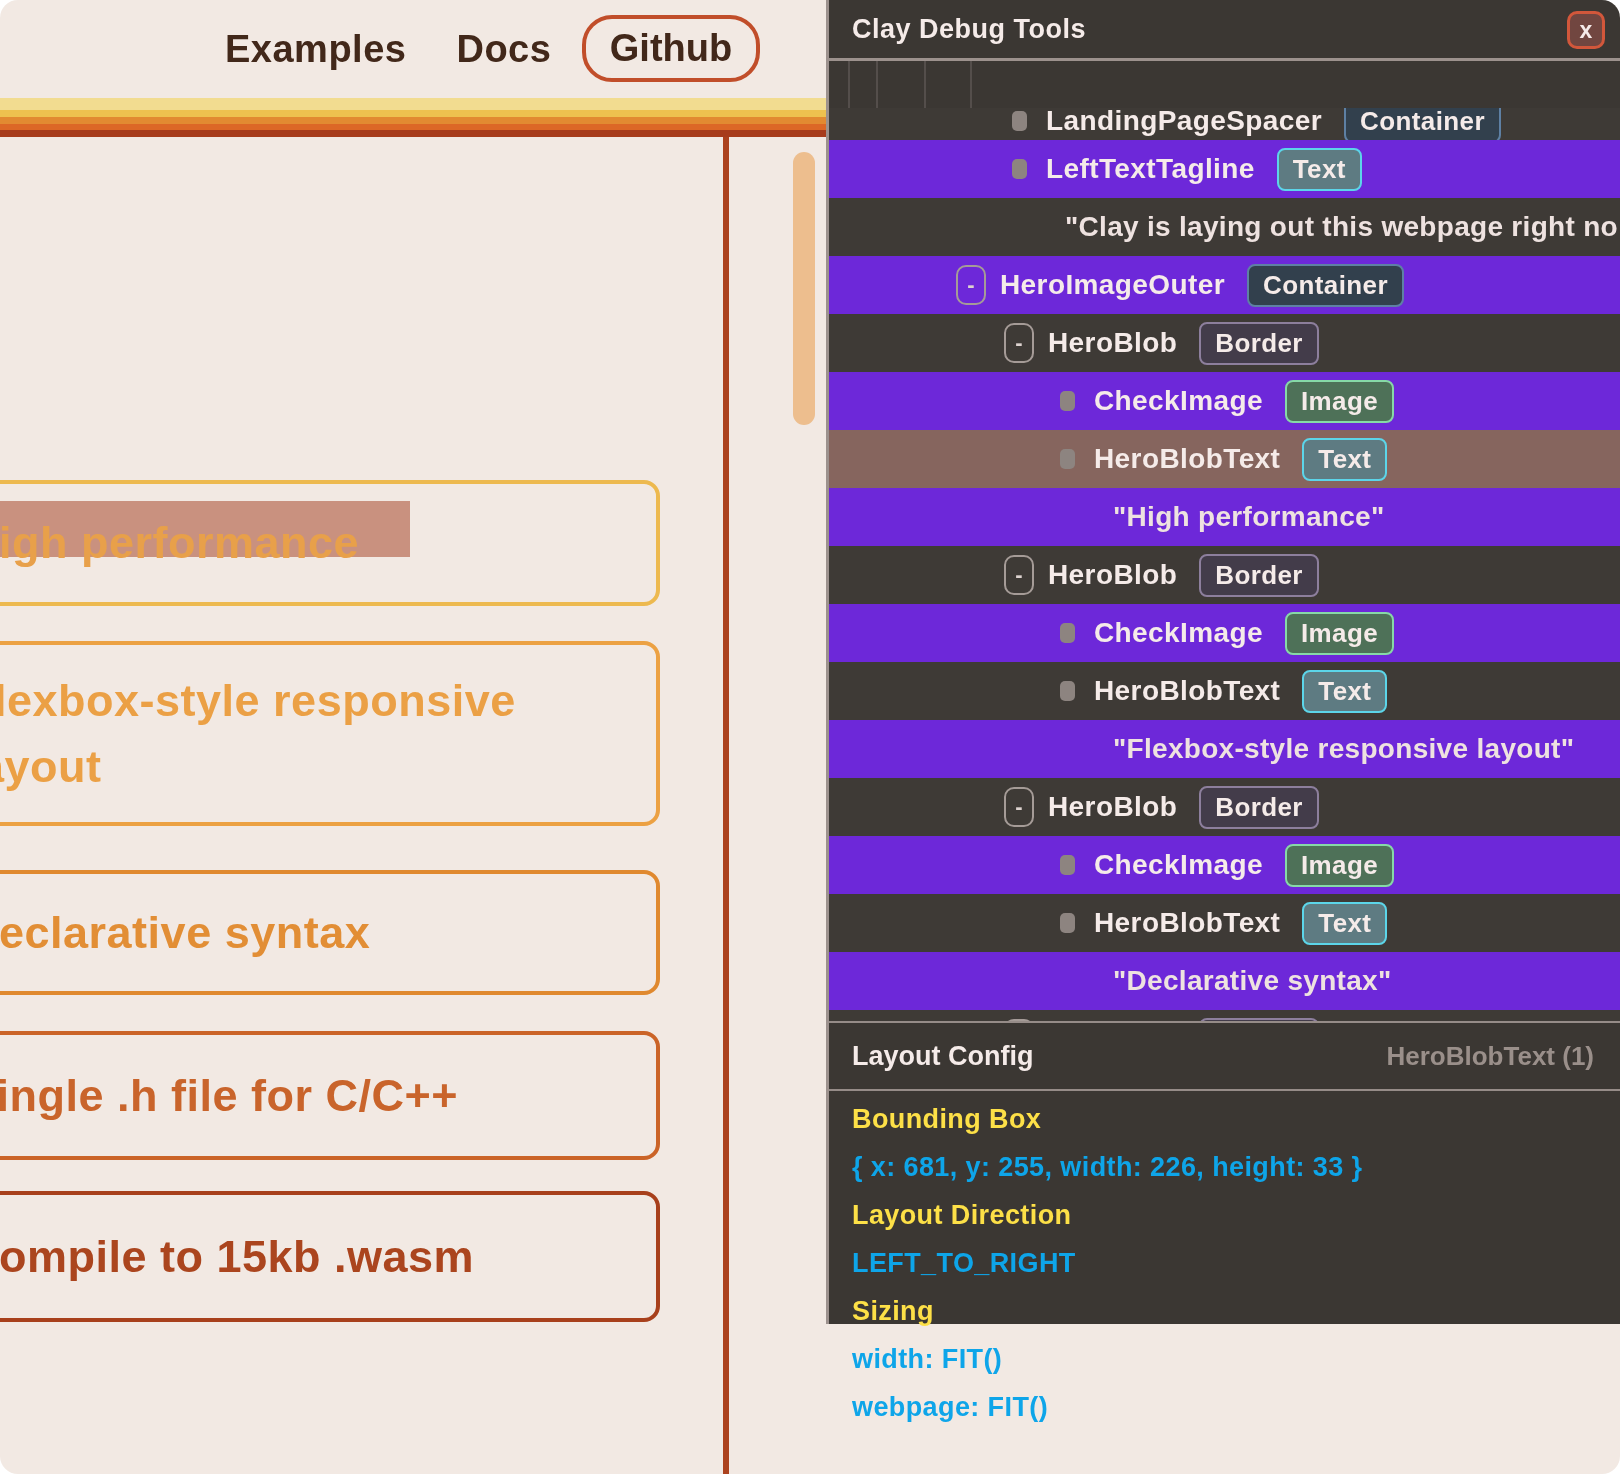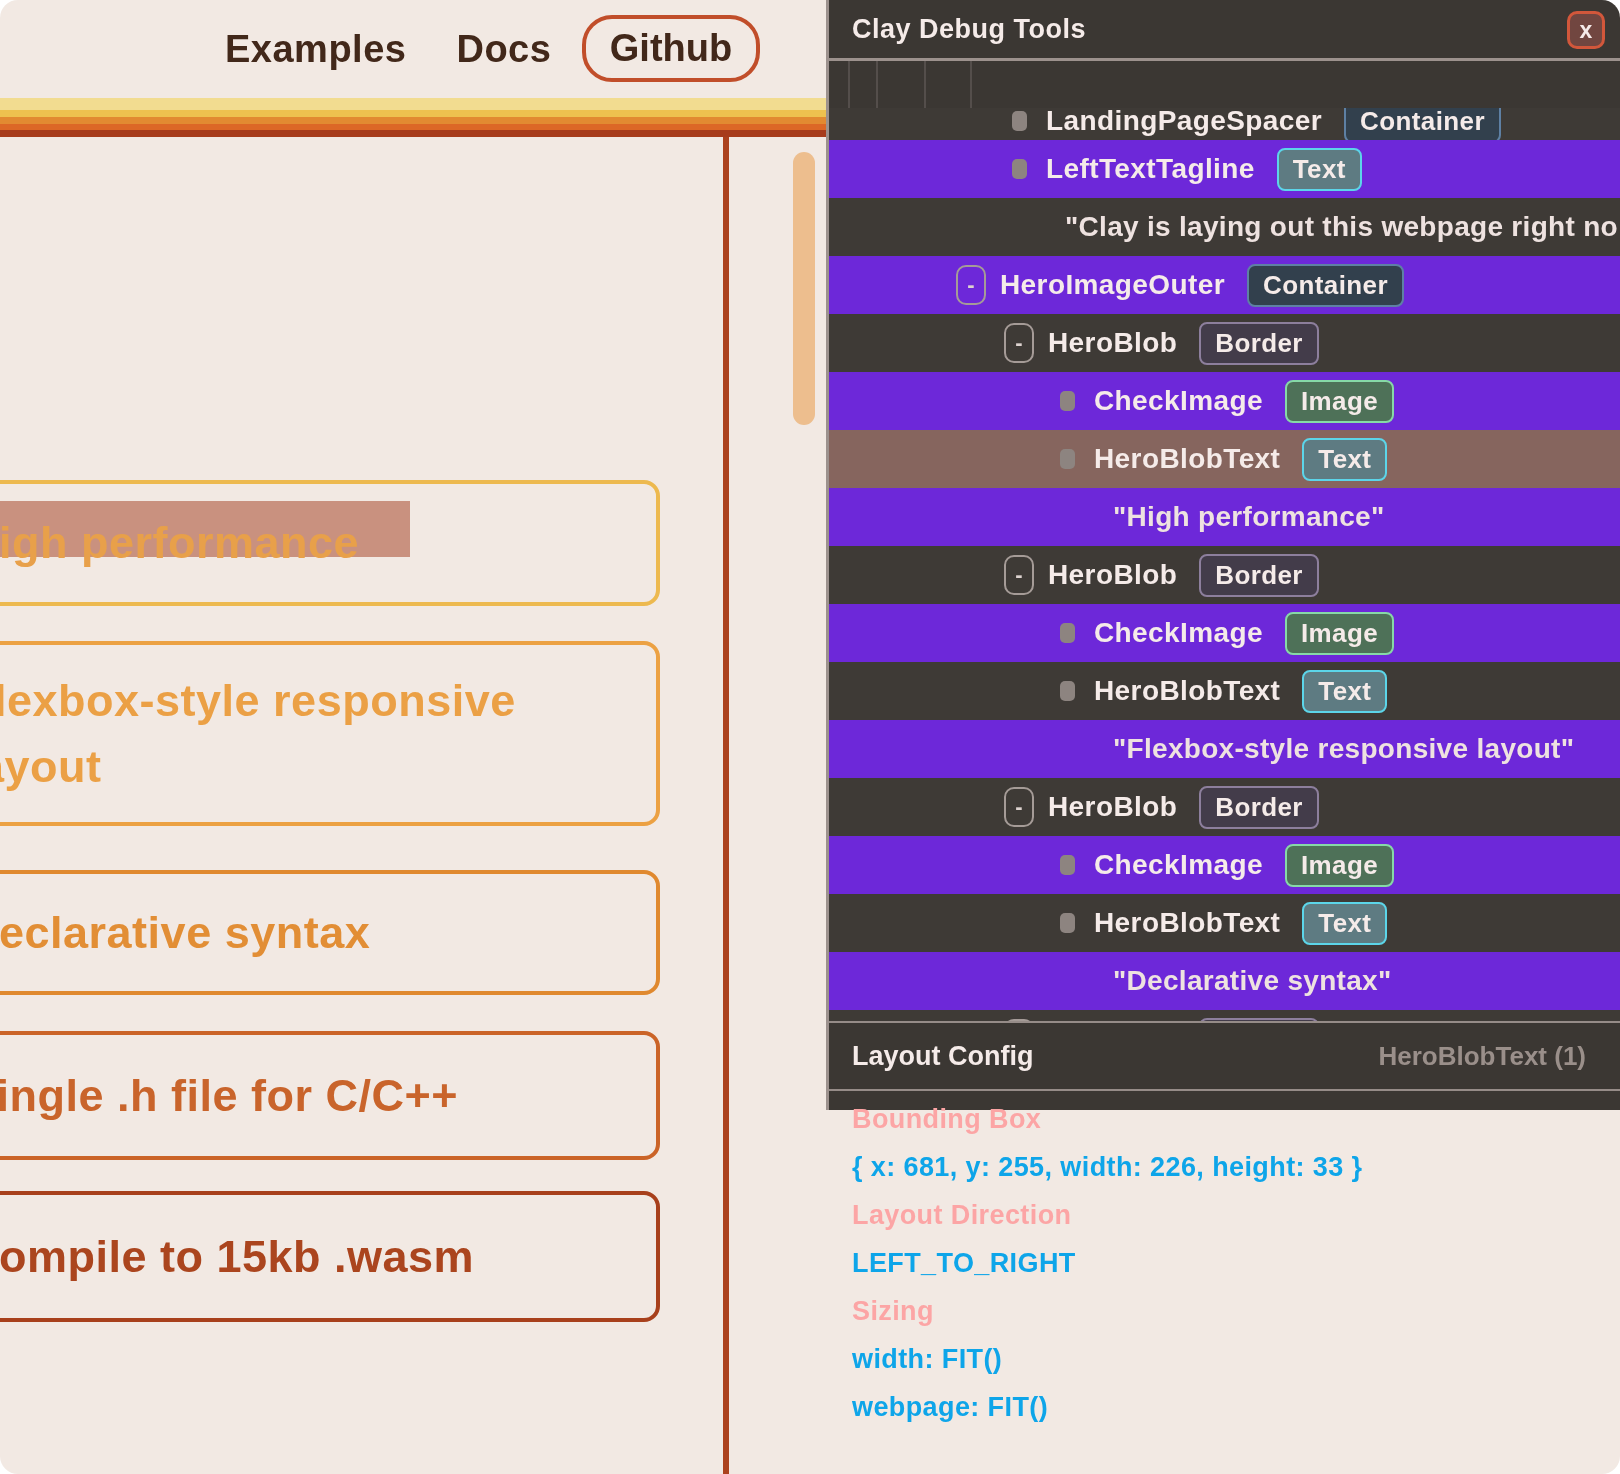--- a/index.html
+++ b/index.html
@@ -13,21 +13,21 @@
   .github-btn{position:absolute;left:582px;top:15px;width:178px;height:67px;border:4px solid #c14e2a;border-radius:30px;display:flex;align-items:center;justify-content:center;font-size:38px;font-weight:700;color:#42281a;background:transparent;}
   .stripes{position:absolute;top:98px;left:0;right:0;}
   .stripe{width:100%;}
   .vline{position:absolute;left:723px;top:137px;bottom:0;width:6px;background:#ac421e;}
   .scrollthumb{position:absolute;left:793px;top:152px;width:22px;height:273px;border-radius:11px;background:#edbe8e;}
   .card{position:absolute;left:-58px;width:718px;border-style:solid;border-width:4px;border-radius:16px;display:flex;align-items:center;padding-left:20px;}
   .card-text{position:relative;z-index:1;font-size:45px;font-weight:700;line-height:1.45;letter-spacing:.5px;}
   .card-hl{position:absolute;left:2px;top:17px;width:462px;height:56px;background:#c9917f;z-index:0;}
 
   
-  .panel{position:absolute;left:826px;top:0;width:794px;height:1110px;background:#3b3733;border-left:3px solid #9c918d;color:#f5ebe9;}
+  .panel{position:absolute;left:826px;top:0;width:794px;height:1324px;background:#3b3733;border-left:3px solid #9c918d;color:#f5ebe9;}
   .panel-header{position:relative;height:58px;display:flex;align-items:center;padding-left:23px;}
   .panel-title{font-size:27px;font-weight:700;letter-spacing:.5px;}
   .close-btn{position:absolute;right:15px;top:11px;width:38px;height:38px;background:#714640;border:3px solid #d2573b;border-radius:10px;display:flex;align-items:center;justify-content:center;font-size:23px;font-weight:700;color:#f5eae8;cursor:pointer;}
   .panel-sep{height:3px;background:#9c918d;}
   .lc-sep{height:2px;background:#968c88;}
 
   .tree{position:relative;height:960px;overflow:hidden;}
   .gline{position:absolute;width:2px;background:#6a625e;opacity:.55;}
   .tree-row{position:relative;width:100%;height:58px;}
   .row-light{background:#3e3a36;}
@@ -35,26 +35,26 @@
   .row-hl{background:#86655e !important;}
   .row-partial{height:32px;overflow:hidden;margin-top:47px;}
   .row-partial .row-inner{margin-top:-16px;}
   .row-inner{display:flex;align-items:center;height:58px;}
   .collapse-box{flex:0 0 auto;width:30px;height:40px;border:2.5px solid #a59b97;border-radius:10px;display:flex;align-items:center;justify-content:center;font-size:22px;font-weight:700;color:#ddd3d0;margin-right:14px;cursor:pointer;}
   .bullet{flex:0 0 auto;width:15px;height:20px;border-radius:5px;background:#8d8480;margin-right:19px;}
   .node-label{font-size:28px;font-weight:700;letter-spacing:.4px;white-space:nowrap;}
   .badge{margin-left:22px;padding:4px 14px;border-radius:8px;border:2.5px solid;font-size:26px;font-weight:700;letter-spacing:.4px;white-space:nowrap;}
   .quote{font-size:28px;font-weight:700;color:#eee2e0;letter-spacing:.3px;white-space:nowrap;}
 
-  .lc-head{height:66px;display:flex;align-items:center;justify-content:space-between;padding:0 34px 0 23px;}
+  .lc-head{height:66px;display:flex;align-items:center;justify-content:space-between;padding:0 26px 0 23px;}
   .lc-title{font-size:27px;font-weight:700;}
   .lc-sel{font-size:26px;font-weight:700;color:#9a8f8a;}
   .lc-body{padding:4px 0 0 23px;}
   .lc-row{height:48px;display:flex;align-items:center;}
-  .lc-label{font-size:27px;font-weight:700;color:#fca5a5;letter-spacing:.4px;}
+  .lc-label{font-size:27px;font-weight:700;color:#fde047;letter-spacing:.4px;}
   .lc-value{font-size:27px;font-weight:700;color:#0ea5e9;letter-spacing:.4px;}
 </style>
 </head>
 <body>
 
 <div class="screen">
 
   <div class="page">
     <div class="topbar">
       <div style="display:flex;gap:50px;align-items:center;" id="nav-links">

